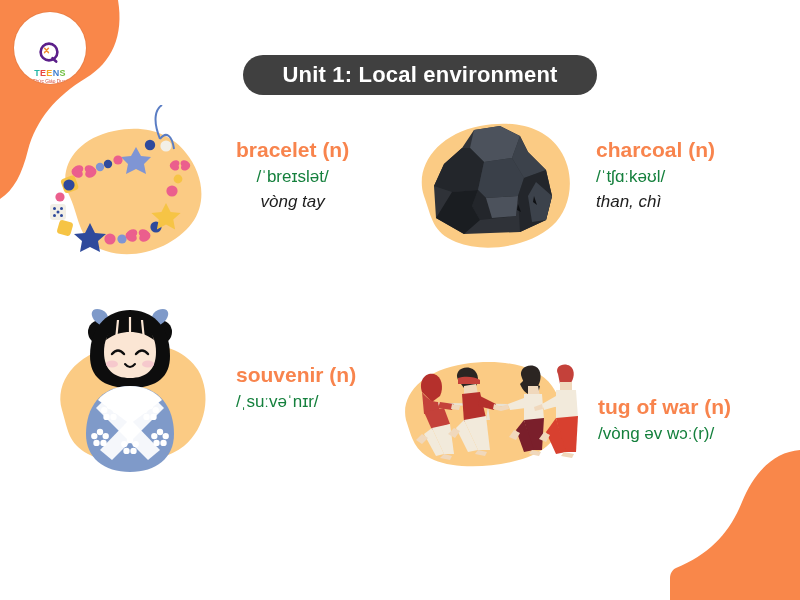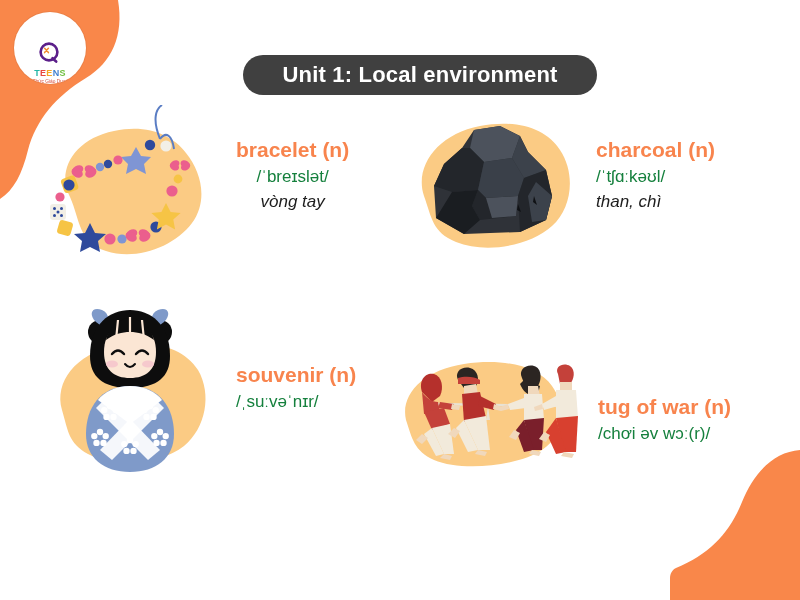--- a/index.html
+++ b/index.html
@@ -328,17 +328,17 @@
         <path d="M164,46 L150,54 L152,60 L166,56 Z" fill="#f2eadb"></path>
         <path d="M150,54 L142,57 L143,61 L151,59 Z" fill="#f0d8bc"></path>
         <path d="M164,68 L186,66 L184,102 L172,102 Z" fill="#d8402f"></path>
         <path d="M164,68 L174,102 L164,104 L154,82 Z" fill="#d8402f"></path>
         <path d="M152,82 l-5,7 l7,3 l4,-7 z" fill="#f0d8bc"></path>
         <path d="M172,102 l10,2 l-2,4 l-11,-2 z" fill="#f0d8bc"></path>
       </g>
     </svg>
     <div class="text-col">
       <div class="headword">tug of war (n)</div>
-      <div class="ipa">/chơi əv wɔː(r)/</div>
+      <div class="ipa">/vòng əv wɔː(r)/</div>
     </div>
   </div>
 
 </div>
 
 </body></html>

